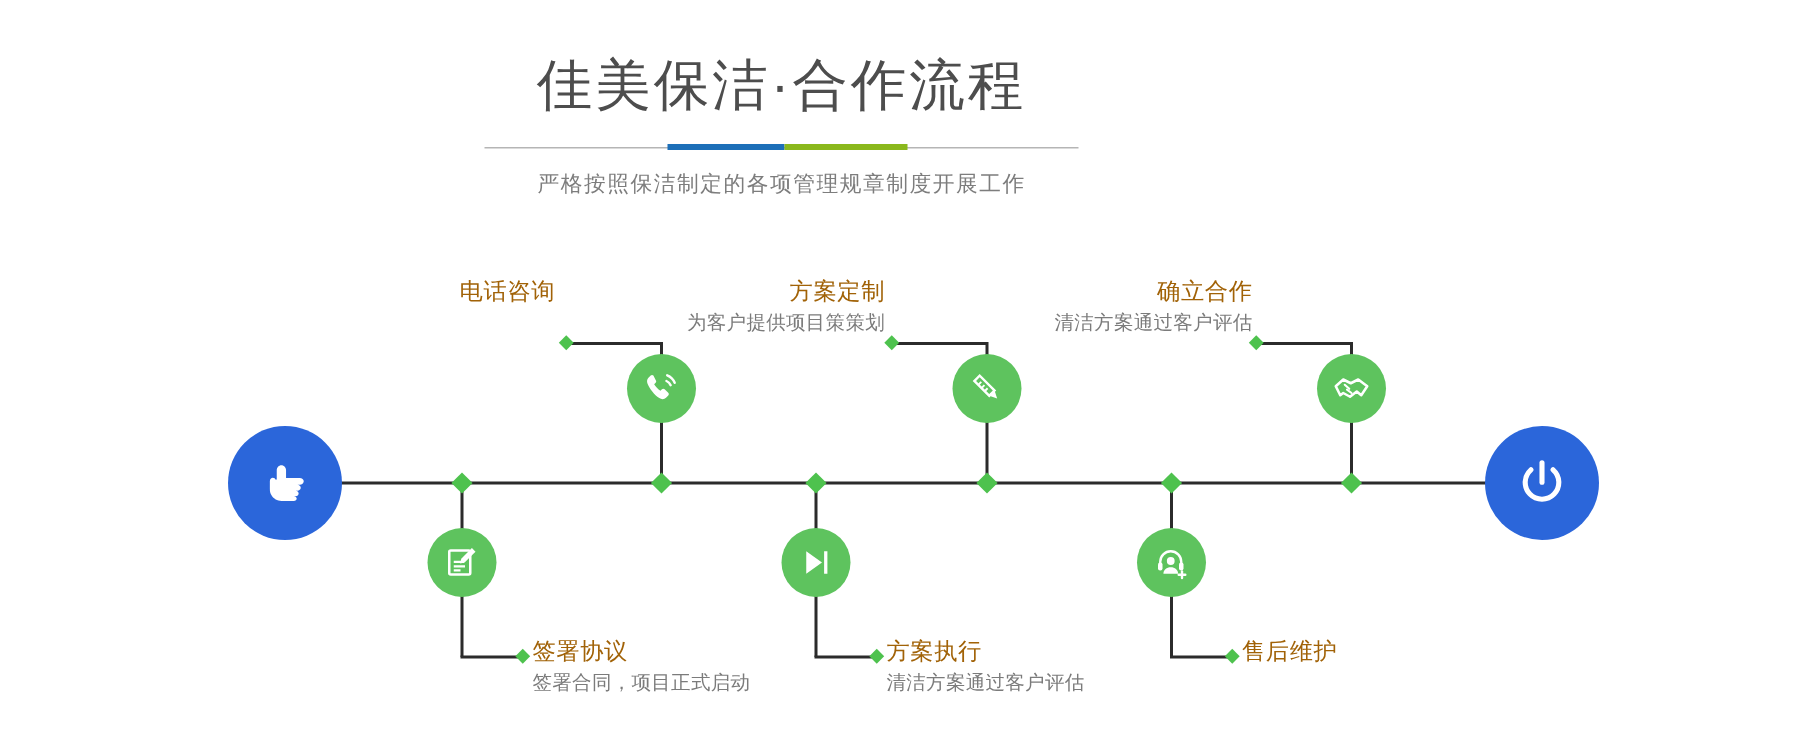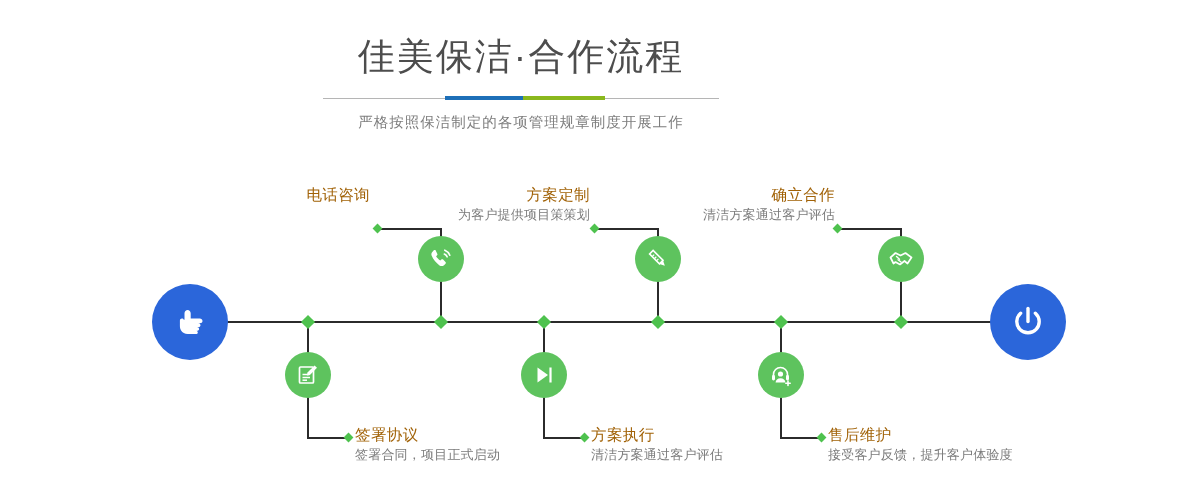--- a/index.html
+++ b/index.html
@@ -311,18 +311,17 @@
             <rect x="18.0" y="13.0" width="3.0" height="5.4" rx="1.4" fill="#ffffff"></rect>
             <circle cx="12.5" cy="12.0" r="2.6" fill="#ffffff"></circle>
             <path fill="#ffffff" d="M7.6 20.5c0-2.7 2.2-4.3 4.9-4.3s4.9 1.6 4.9 4.3z"></path>
             <line x1="20.0" y1="19.0" x2="20.0" y2="23.4" stroke="#ffffff" stroke-width="1.6" stroke-linecap="round"></line>
             <line x1="17.8" y1="21.2" x2="22.2" y2="21.2" stroke="#ffffff" stroke-width="1.6" stroke-linecap="round"></line>
           </svg>
         </span>
       </div>
       <div class="lbl below" style="left:828px; top:265px; width:280px;">
         <div class="lbl-title">售后维护</div>
-        <div class="lbl-desc">接受客户反馈，提升客户体验度</div>
       </div>
     </div>
 
   </div>
 </div>
 
 </body></html>

